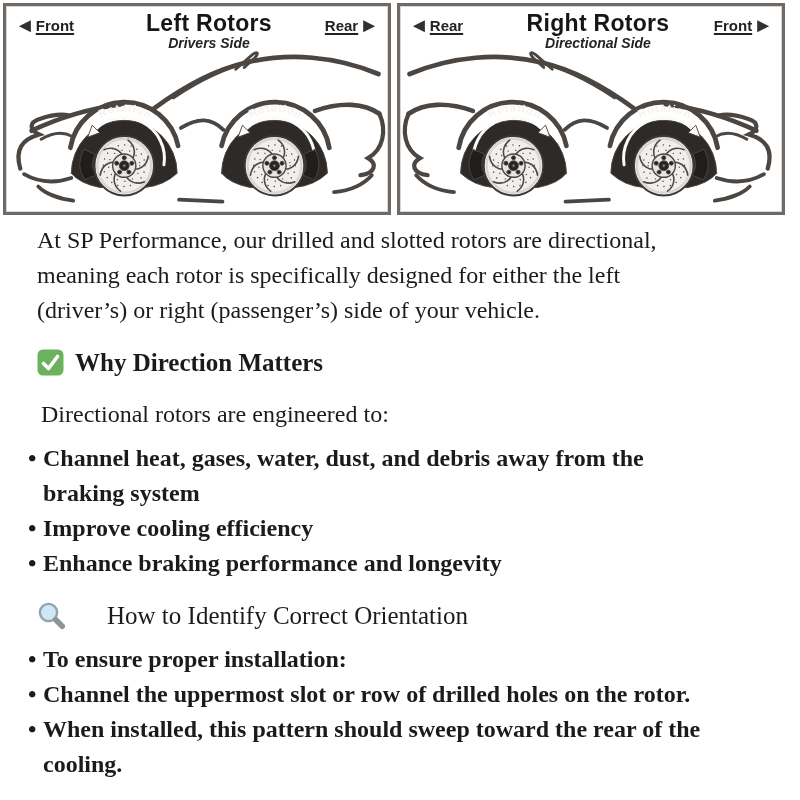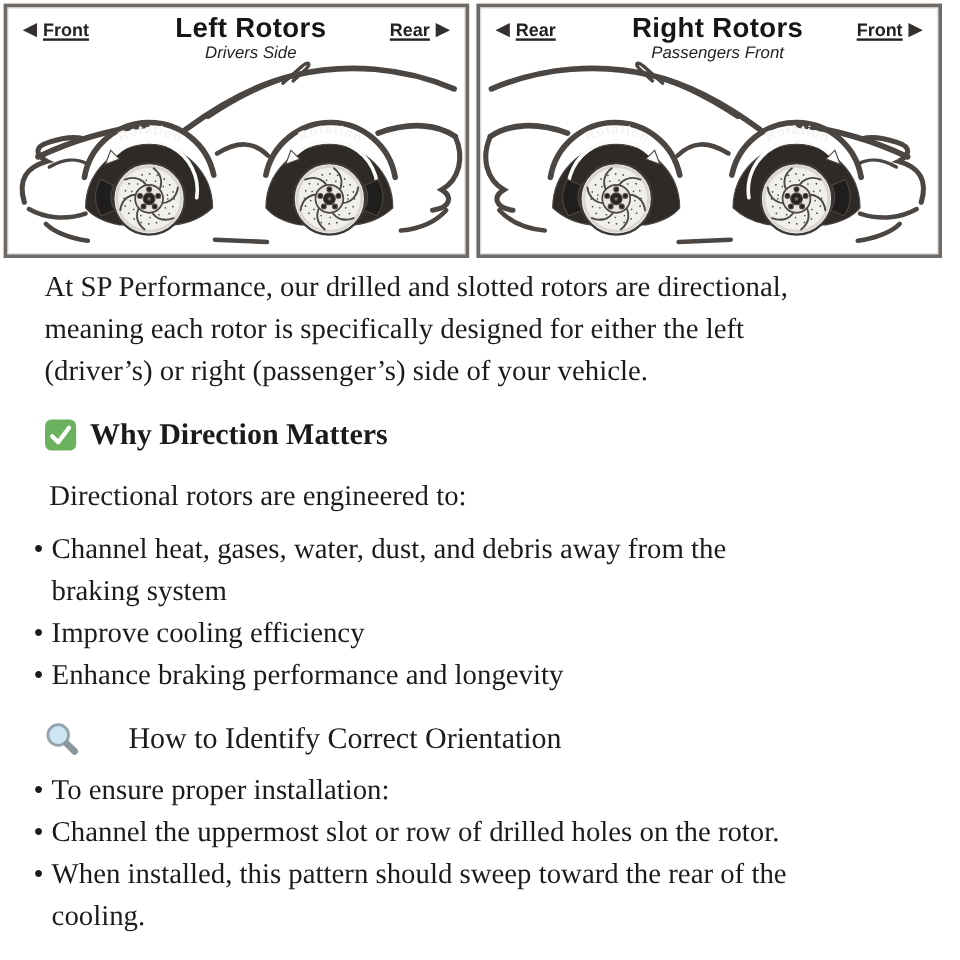--- a/index.html
+++ b/index.html
@@ -17,30 +17,30 @@
   .panel-header{
     position:absolute;top:5px;left:9px;right:9px;z-index:2;
     display:flex;justify-content:space-between;align-items:flex-start;
     font-family:"Liberation Sans",sans-serif;
   }
   .dir-label{display:flex;align-items:center;gap:1px;margin-top:5px;font-weight:bold;font-size:15px;color:#242220;}
   .dir-text{text-decoration:underline;text-decoration-thickness:2px;text-underline-offset:2px;}
   .arr{font-size:20px;line-height:0.9;color:#33302d;}
   .panel-titles{text-align:center;margin-top:0;margin-left:19px;}
   .panel-title{font-size:23px;font-weight:bold;letter-spacing:0.3px;color:#181614;line-height:1.05;}
-  .panel-subtitle{font-size:14px;font-weight:normal;font-style:italic;color:#262422;margin-top:0px;}
+  .panel-subtitle{font-size:14px;font-weight:bold;font-style:italic;color:#262422;margin-top:0px;}
   .car-svg{position:absolute;left:0;top:0;width:100%;height:100%;}
   .rot{font-family:"Liberation Sans",sans-serif;font-size:11.5px;font-weight:bold;fill:#f4f3f1;letter-spacing:1px;}
   
   .content{padding:0 30px 0 25px;font-size:24px;line-height:35px;}
   .intro{white-space:pre-line;margin:8px 0 0 12px;}
   .heading{display:flex;align-items:center;gap:11px;font-size:25px;margin:17px 0 0 0;font-weight:bold;padding-left:12px;}
   .heading.reg{font-weight:normal;gap:40px;}
   .lead{margin:17px 0 0 16px;}
-  ul{margin:9px 0 0 0;padding:0 0 0 18px;list-style:none;}
+  ul{margin:9px 0 0 0;padding:0 0 0 18px;list-style:none;font-weight:bold;}
   li{white-space:pre-line;position:relative;padding:0;}
   li::before{content:"\2022";position:absolute;left:-15px;top:0;}
   .emoji-svg{flex:0 0 auto;display:block;}
 </style>
 </head>
 <body>
 
 <svg width="0" height="0" style="position:absolute" aria-hidden="true">
   <defs>
     <path id="slotP" d="M 4 -27 C 12 -21 13 -11 6 -4" fill="none" stroke="#4c4a47" stroke-width="1.7" stroke-linecap="round"></path>
@@ -137,21 +137,21 @@
   </div>
 
   <div class="panel">
     <div class="panel-header">
       <div class="dir-label">
         <span class="arr">◄</span>
         <span class="dir-text">Rear</span>
       </div>
       <div class="panel-titles">
         <div class="panel-title">Right Rotors</div>
-        <div class="panel-subtitle">Passengers Front</div>
+        <div class="panel-subtitle">Directional Side</div>
       </div>
       <div class="dir-label">
         <span class="dir-text">Front</span>
         <span class="arr">►</span>
       </div>
     </div>
     <svg class="car-svg" viewBox="0 0 390 218">
       <use href="#car-art" transform="translate(390,0) scale(-1,1)"></use>
       <g transform="translate(113,160)">
         <text class="rot" text-anchor="middle"><textPath href="#rotArc" startOffset="54%">Rotation</textPath></text>

